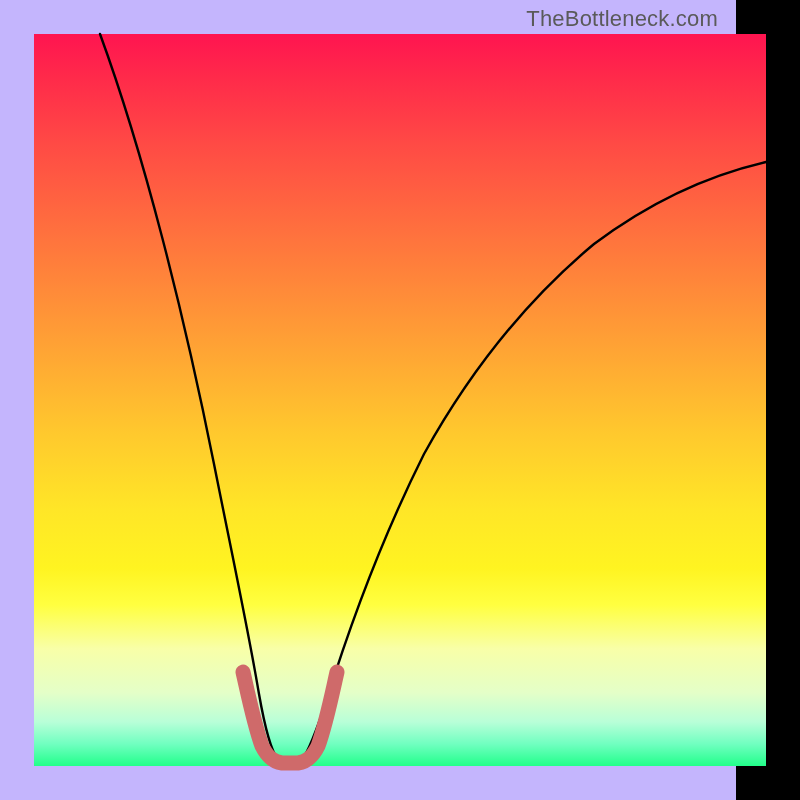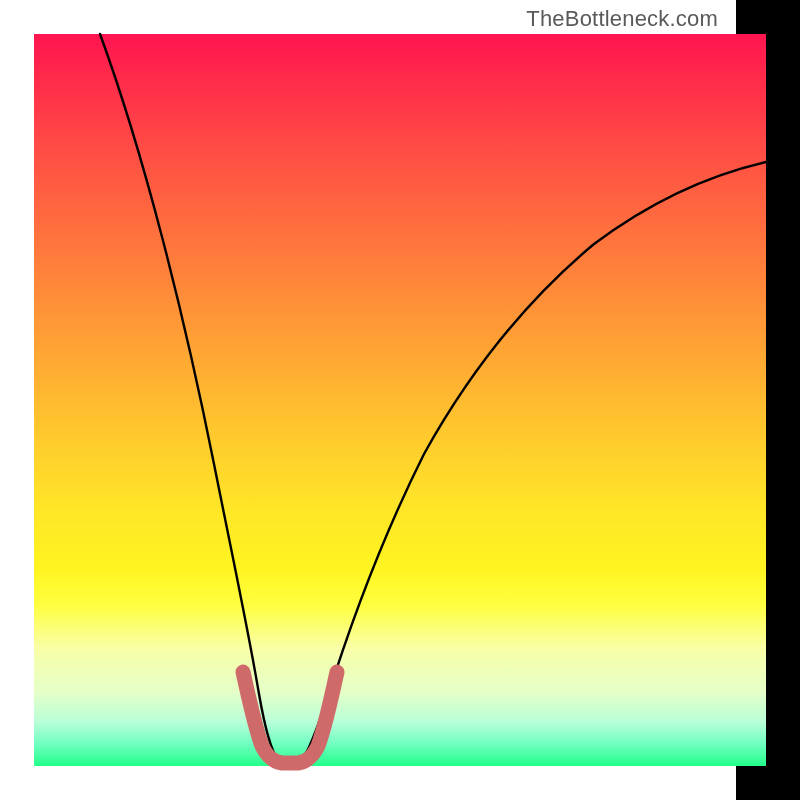--- a/index.html
+++ b/index.html
@@ -1,20 +1,20 @@
 <!DOCTYPE html>
 <html><head>
 <meta charset="utf-8">
 <style>
   * { margin: 0; padding: 0; box-sizing: border-box; }
   html, body { width: 800px; height: 800px; overflow: hidden; background: #000; }
   .frame {
     width: 736px;
     height: 800px;
-    background: #ffffff;
+    background: #c4b5fd;
     position: relative;
   }
   .watermark {
     position: absolute;
     top: 6px;
     right: 18px;
     font-family: Arial, Helvetica, sans-serif;
     font-size: 22px;
     font-weight: 500;
     color: #5a5a5a;

